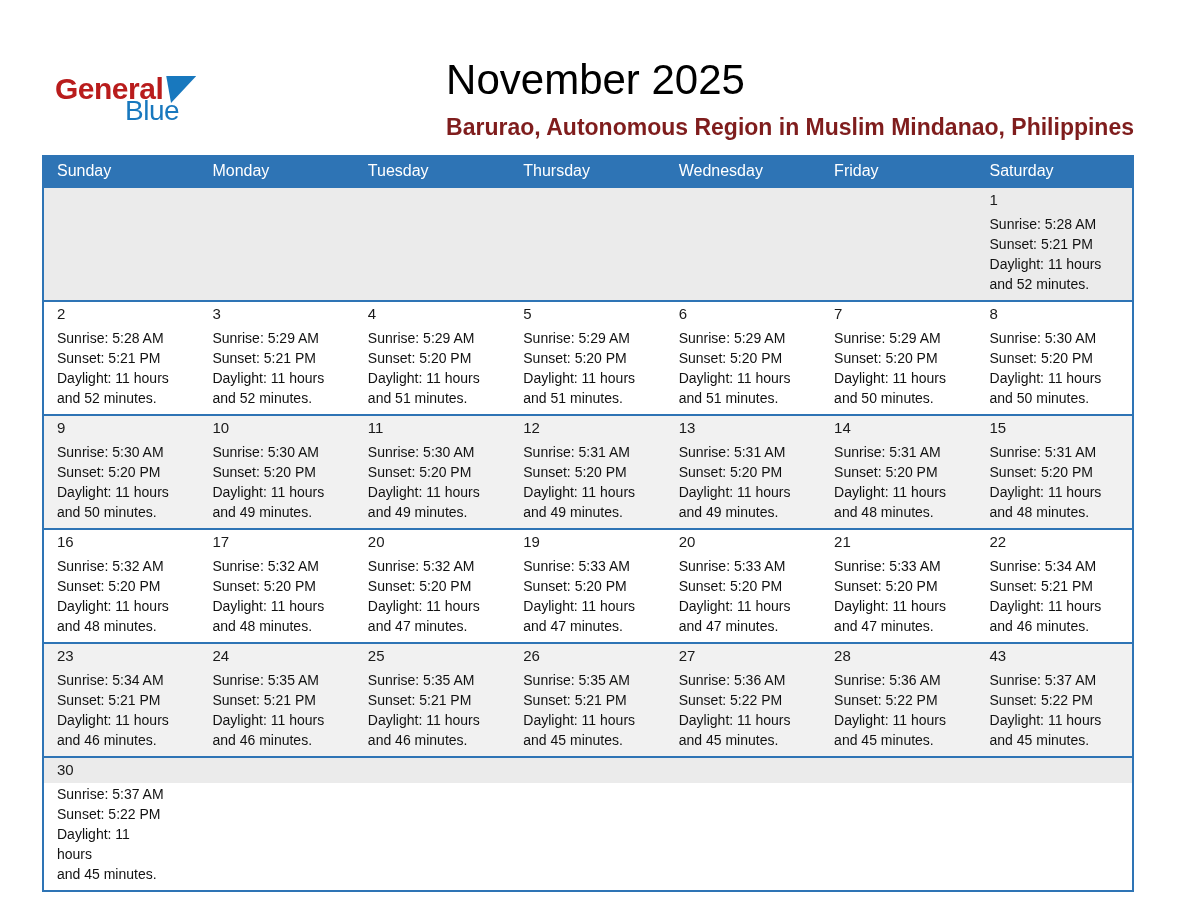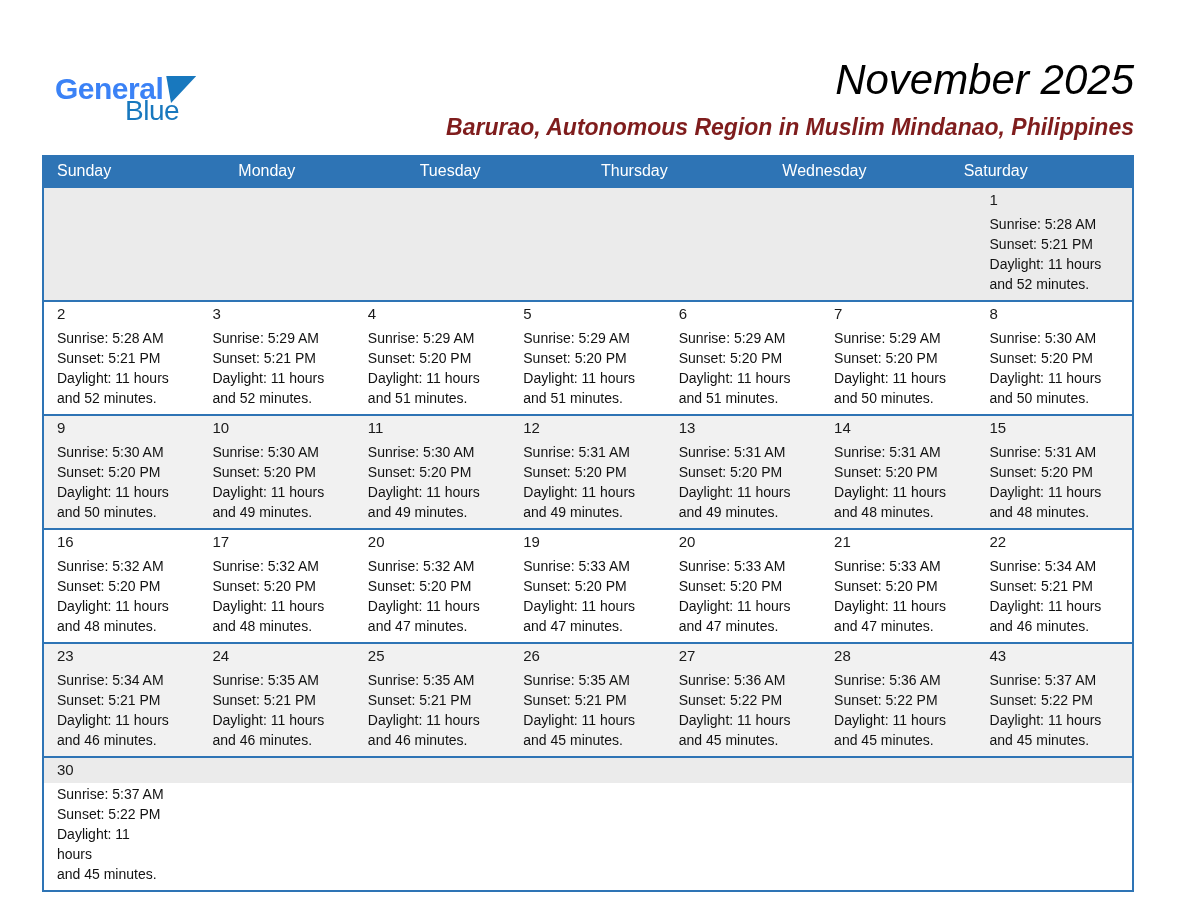--- a/index.html
+++ b/index.html
@@ -12,25 +12,25 @@
   *{box-sizing:border-box;}
   html,body{margin:0;padding:0;background:#ffffff;}
   .page{
     width:1188px;height:918px;background:#ffffff;position:relative;
     font-family:"Liberation Sans", sans-serif;color:var(--text);overflow:hidden;
   }
   
   .top{display:flex;justify-content:space-between;align-items:flex-start;padding:56px 54px 0 55px;}
   .logo{margin-top:18px;line-height:1;}
   .logo-row{display:flex;align-items:flex-start;}
-  .logo-general{font-size:30px;font-weight:bold;color:#3b82f6;letter-spacing:-0.5px;}
+  .logo-general{font-size:30px;font-weight:bold;color:#b91c1c;letter-spacing:-0.5px;}
   .logo-triangle{width:30px;height:27px;background:var(--logo-blue);margin-left:3px;margin-top:2px;
     clip-path:polygon(0 0,100% 0,16% 100%);}
   .logo-blue-word{font-size:28px;font-weight:normal;color:var(--logo-blue);margin-top:-7px;padding-left:70px;letter-spacing:-0.5px;}
-  .titles{text-align:right;font-style:italic;}
+  .titles{}
   .cal-title{font-size:42px;font-weight:400;margin:0;color:#000;}
   .cal-subtitle{font-size:23px;font-weight:bold;margin:10px 0 0 0;color:#7f1d1d;}
   
   .calendar{
     width:1092px;margin:14px 0 0 42px;
     border-left:2px solid var(--header-blue);
     border-right:2px solid var(--header-blue);
     border-bottom:2px solid var(--header-blue);
   }
   .weekday-header{display:flex;background:var(--header-blue);height:31px;}
@@ -62,20 +62,21 @@
     </div>
   </div>
 
   <div class="calendar">
     <div class="weekday-header" id="weekday-header">
         <div class="weekday-cell">Sunday</div>
         <div class="weekday-cell">Monday</div>
         <div class="weekday-cell">Tuesday</div>
         <div class="weekday-cell">Thursday</div>
         <div class="weekday-cell">Wednesday</div>
+        <div class="weekday-cell">Friday</div>
         <div class="weekday-cell">Saturday</div>
       </div>
     <div id="weeks">
         <div class="week week--shade">
           <div class="day-cell"></div>
           <div class="day-cell"></div>
           <div class="day-cell"></div>
           <div class="day-cell"></div>
           <div class="day-cell"></div>
           <div class="day-cell"></div>

